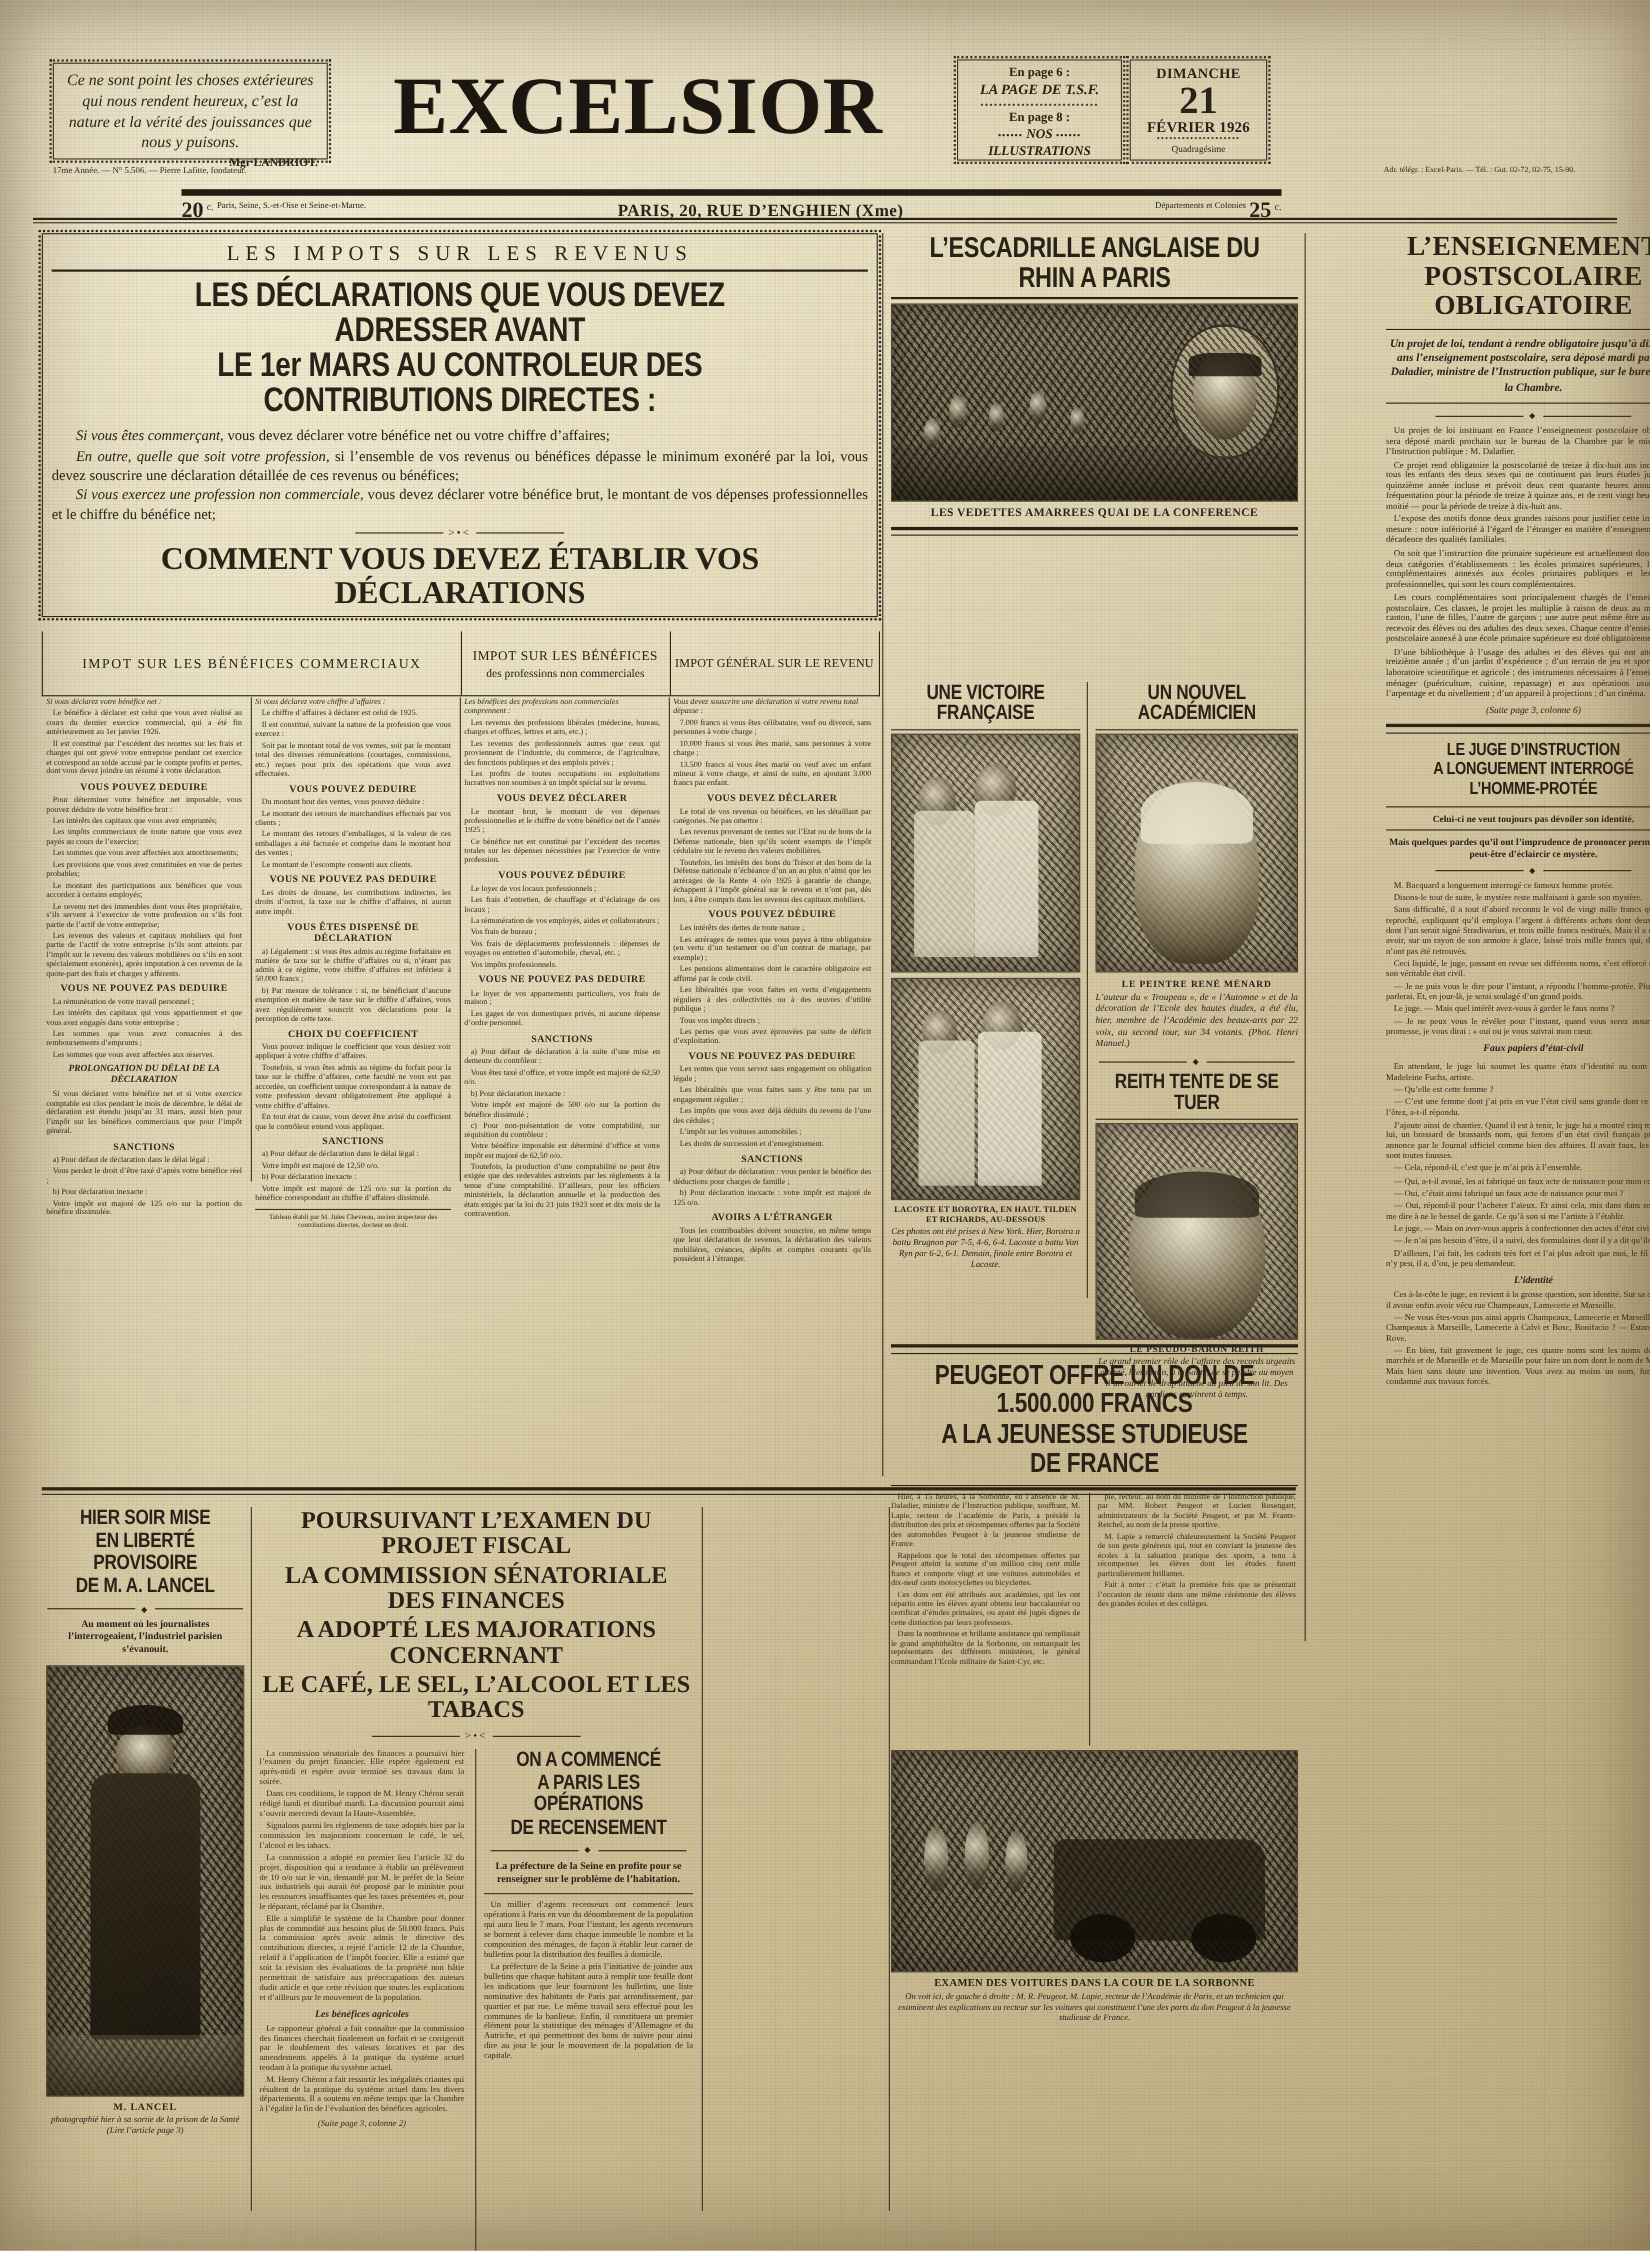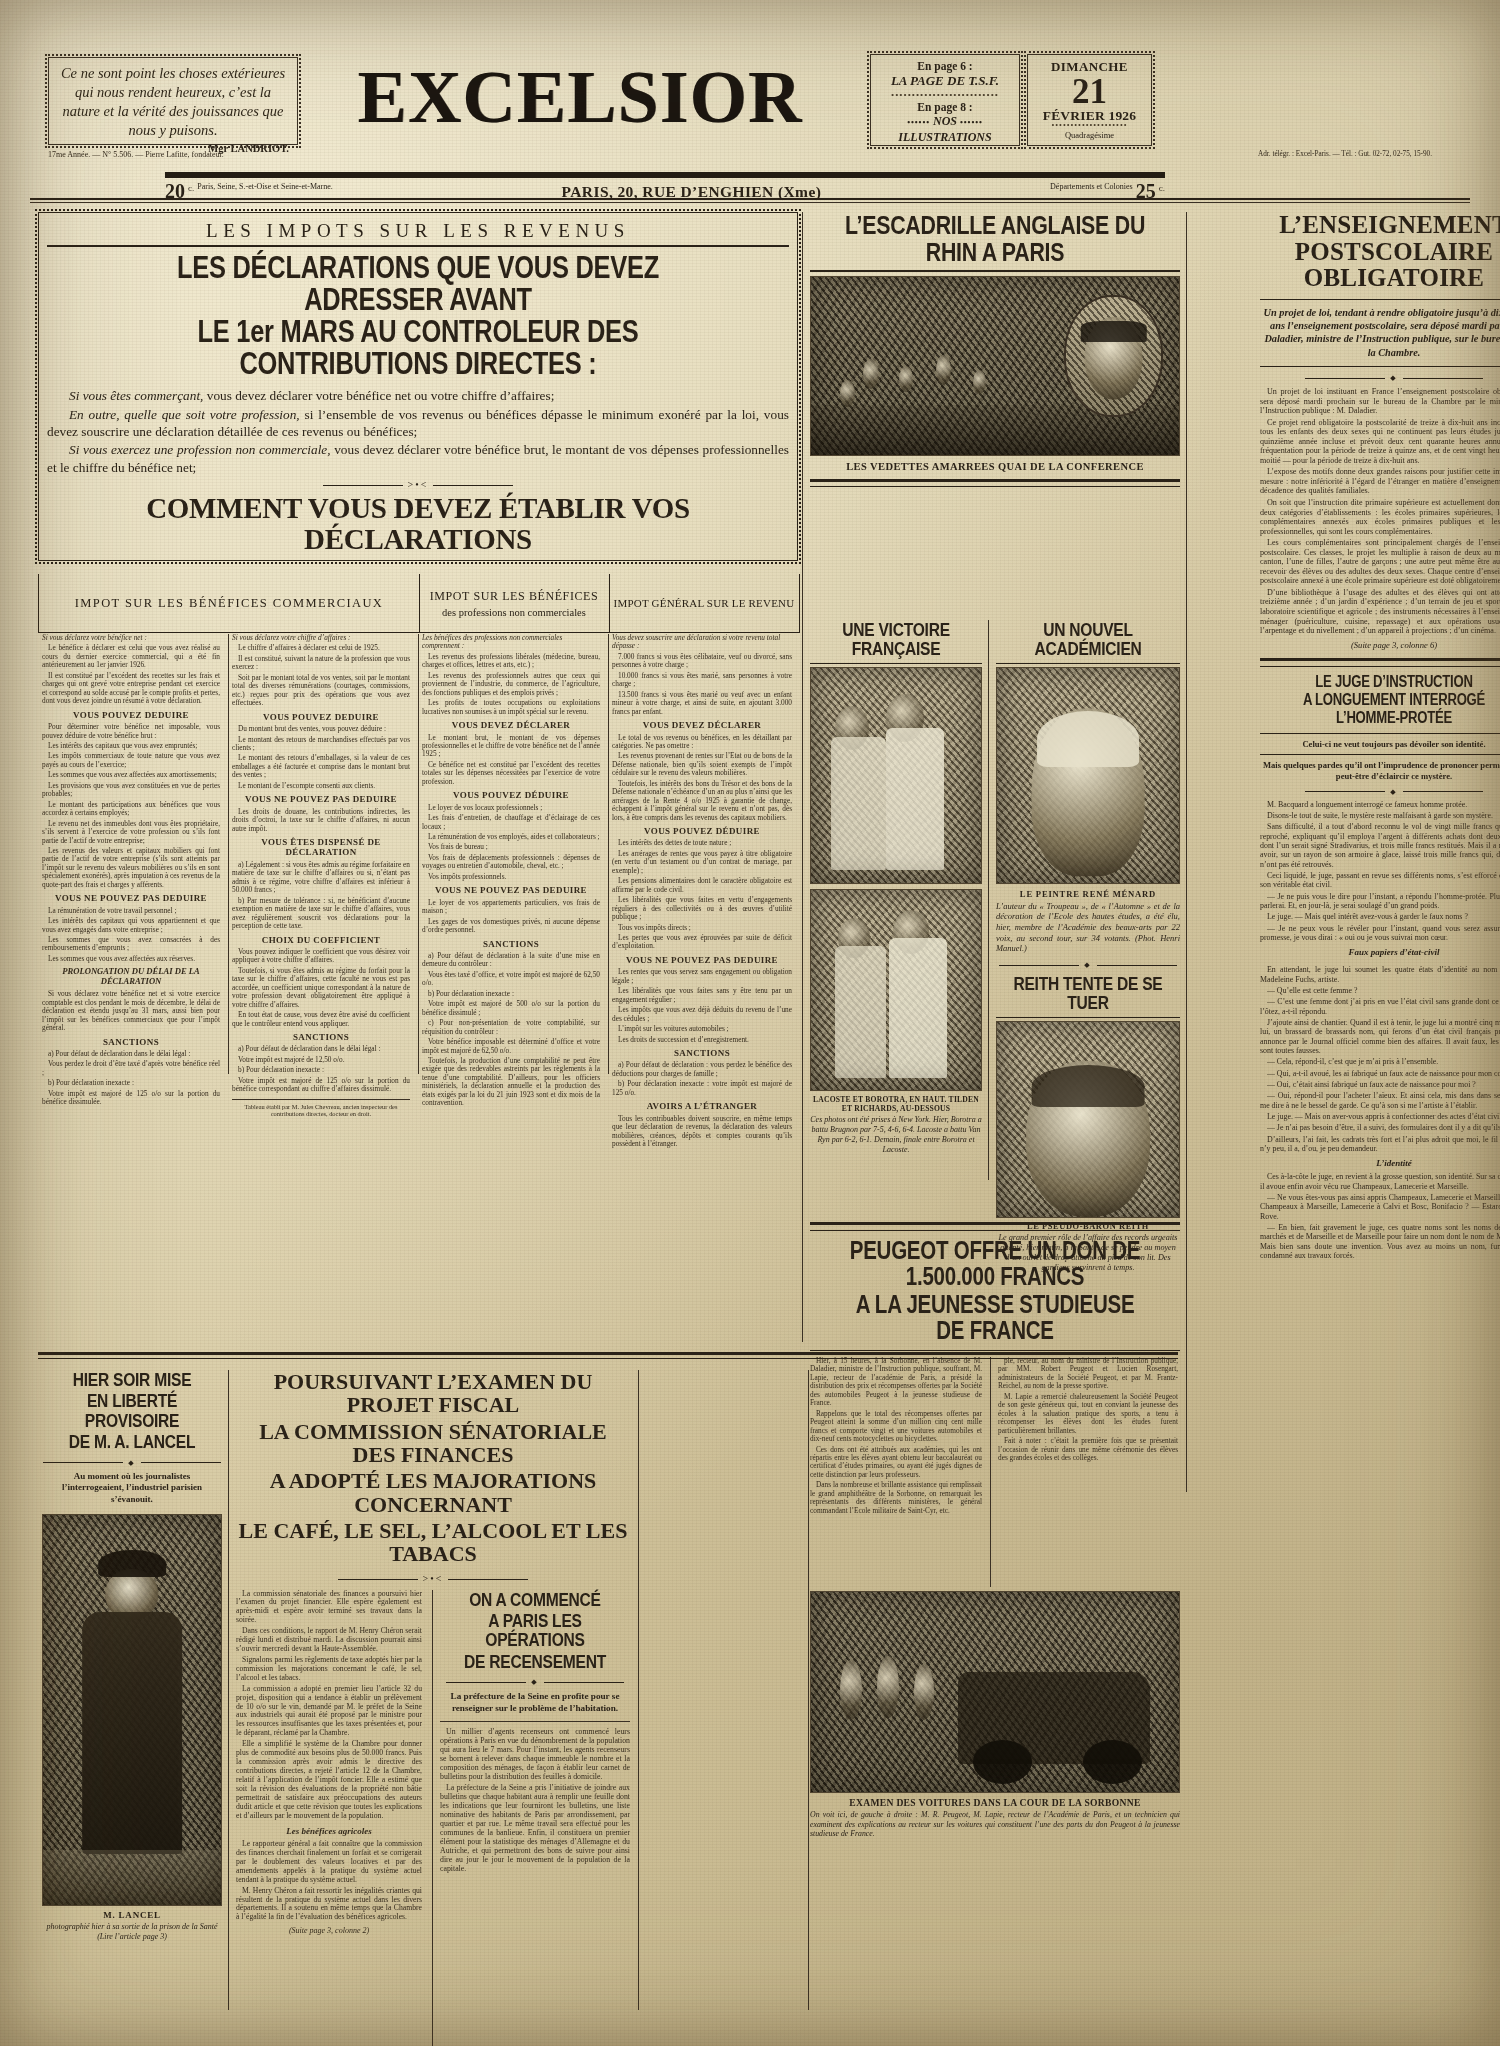--- a/index.html
+++ b/index.html
@@ -465,21 +465,21 @@
         <div class="photo dark" style="height:200px;margin-top:4px">
           <div style="position:absolute;left:40%;top:40%;width:52%;height:46%;background:rgba(30,24,14,.7);border-radius:10px 18px 6px 6px"></div>
           <div style="position:absolute;left:44%;top:74%;width:16%;height:22%;border-radius:50%;background:rgba(18,14,8,.9)"></div>
           <div style="position:absolute;left:74%;top:74%;width:16%;height:22%;border-radius:50%;background:rgba(18,14,8,.9)"></div>
           <div class="figblob" style="left:8%;top:34%;width:22px;height:60px"></div>
           <div class="figblob" style="left:18%;top:32%;width:22px;height:62px"></div>
           <div class="figblob" style="left:28%;top:36%;width:20px;height:56px"></div>
           <div class="vig"></div>
         </div>
         <div class="caption-t b" style="font-size:9.6px;letter-spacing:.3px;margin-top:4px">EXAMEN DES VOITURES DANS LA COUR DE LA SORBONNE</div>
-        <div class="ital-cap" style="font-size:7.8px;">On voit ici, de gauche à droite : M. R. Peugeot, M. Lapie, recteur de l’Académie de Paris, et un technicien qui examinent des explications au recteur sur les voitures qui constituent l’une des parts du don Peugeot à la jeunesse studieuse de France.</div>
+        <div class="ital-cap" style="font-size:7.8px;text-align:center">On voit ici, de gauche à droite : M. R. Peugeot, M. Lapie, recteur de l’Académie de Paris, et un technicien qui examinent des explications au recteur sur les voitures qui constituent l’une des parts du don Peugeot à la jeunesse studieuse de France.</div>
       </div>
     </div>
 
     <div class="vsep" style="left:1156px;top:190px;height:1280px"></div>
 
     <div class="abs" style="left:1230px;top:190px;width:268px">
       <div class="hl-serif" style="font-size:25px;letter-spacing:.2px">L’ENSEIGNEMENT</div>
       <div class="hl-serif" style="font-size:25px;letter-spacing:.2px">POSTSCOLAIRE</div>
       <div class="hl-serif" style="font-size:25px;letter-spacing:.2px">OBLIGATOIRE</div>
       <div style="height:1px;background:#2a2218;margin:7px 0 6px"></div>

